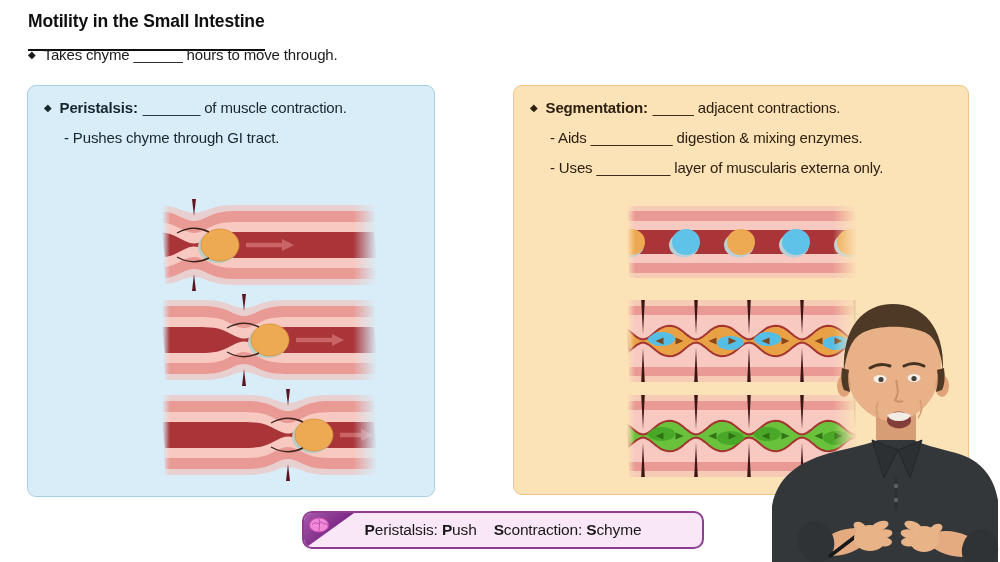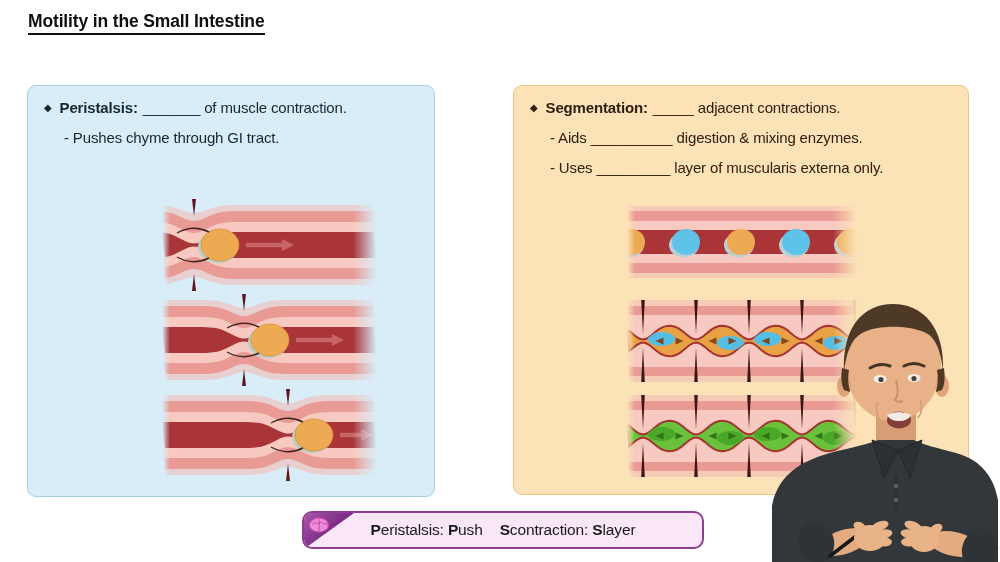--- a/index.html
+++ b/index.html
@@ -1,19 +1,19 @@
 <!DOCTYPE html>
 <html style="--peristalsis-panel-bg: #d8edf8; --peristalsis-panel-border: #a5cfe4; --segmentation-panel-bg: #fbe2b7; --segmentation-panel-border: #eec488; --mnemonic-bg: #f9e7f8; --mnemonic-border: #8e3d92; --tube-wall-outer: #ea9a94; --tube-wall-inner: #f7c9c1; --tube-lumen: #a93539; --bolus-orange: #edaa52; --bolus-blue: #5fc2e9; --mixed-green: #69c13c;"><head>
 <meta charset="utf-8">
 <style>
   html,body{margin:0;padding:0;background:#ffffff;}
   .stage{position:relative;width:1000px;height:562px;background:#fff;overflow:hidden;
          font-family:"Liberation Sans","DejaVu Sans",sans-serif;letter-spacing:-0.15px;}
   .title{position:absolute;left:28px;top:11px;font-size:17.5px;font-weight:bold;color:#0f0f0f;
-         display:inline-block;border-bottom:2px solid #0f0f0f;padding-bottom:1px;}
+         display:inline-block;border-bottom:2px solid #0f0f0f;padding-bottom:17px;}
   .intro{position:absolute;left:28px;top:46px;font-size:15px;color:#1c1c1c;}
   .dia{font-size:10px;vertical-align:2px;margin-right:8px;}
   .panel{position:absolute;border-radius:9px;box-sizing:border-box;}
   .panel.left{left:27px;top:85px;width:408px;height:412px;
       background:var(--peristalsis-panel-bg,#d8edf8);border:1.5px solid var(--peristalsis-panel-border,#a5cfe4);}
   .panel.right{left:513px;top:85px;width:456px;height:410px;
       background:var(--segmentation-panel-bg,#fbe2b7);border:1.5px solid var(--segmentation-panel-border,#eec488);}
   .phead{position:absolute;left:16px;top:13px;font-size:15px;color:#1e1e1e;white-space:nowrap;}
   .panel.right .phead,.panel.right .ppoint{color:#2e2112;}
   .panel.left .phead,.panel.left .ppoint{color:#17272e;}
@@ -33,20 +33,23 @@
   .mn-brain{position:absolute;left:4px;top:4px;}
   .person{position:absolute;left:758px;top:292px;width:242px;height:270px;z-index:5;}
 </style>
 </head>
 <body>
 
 <div class="stage">
 
   <div class="title">Motility in the Small Intestine</div>
 
+  <div class="intro">
+    <span class="dia">◆</span><span>Takes chyme ______ hours to move through.</span>
+  </div>
 
   <section class="panel left">
     <div class="phead">
       <span class="dia">◆</span><b>Peristalsis:</b><span class="def">_______ of muscle contraction.</span>
     </div>
     <div class="ppoint p1">- Pushes chyme through GI tract.</div>
     <svg id="ptube1" viewBox="0 0 215 92" width="215" height="92">
         <path d="M0,6.4 L0,6.4 L4,6.8 L8,7.5 L12,8.4 L16,9.8 L20,11.2 L24,12.6 L28,13.6 L32,14.0 L36,13.6 L40,12.6 L44,11.2 L48,9.8 L52,8.4 L56,7.5 L60,6.8 L64,6.4 L68,6.2 L72,6.1 L76,6.0 L80,6.0 L84,6.0 L88,6.0 L92,6.0 L96,6.0 L100,6.0 L104,6.0 L108,6.0 L112,6.0 L116,6.0 L120,6.0 L124,6.0 L128,6.0 L132,6.0 L136,6.0 L140,6.0 L144,6.0 L148,6.0 L152,6.0 L156,6.0 L160,6.0 L164,6.0 L168,6.0 L172,6.0 L176,6.0 L180,6.0 L184,6.0 L188,6.0 L192,6.0 L196,6.0 L200,6.0 L204,6.0 L208,6.0 L212,6.0 L215,86.0 L211,86.0 L207,86.0 L203,86.0 L199,86.0 L195,86.0 L191,86.0 L187,86.0 L183,86.0 L179,86.0 L175,86.0 L171,86.0 L167,86.0 L163,86.0 L159,86.0 L155,86.0 L151,86.0 L147,86.0 L143,86.0 L139,86.0 L135,86.0 L131,86.0 L127,86.0 L123,86.0 L119,86.0 L115,86.0 L111,86.0 L107,86.0 L103,86.0 L99,86.0 L95,86.0 L91,86.0 L87,86.0 L83,86.0 L79,86.0 L75,86.0 L71,85.9 L67,85.8 L63,85.5 L59,85.1 L55,84.3 L51,83.3 L47,81.9 L43,80.4 L39,79.1 L35,78.2 L31,78.0 L27,78.6 L23,79.7 L19,81.1 L15,82.6 L11,83.8 L7,84.7 L3,85.3 Z" fill="#f3bdb6" opacity="0.6"></path>
         <path d="M0,12.5 L0,12.5 L4,13.0 L8,13.8 L12,15.1 L16,16.7 L20,18.5 L24,20.3 L28,21.5 L32,22.0 L36,21.5 L40,20.3 L44,18.5 L48,16.7 L52,15.1 L56,13.8 L60,13.0 L64,12.5 L68,12.2 L72,12.1 L76,12.0 L80,12.0 L84,12.0 L88,12.0 L92,12.0 L96,12.0 L100,12.0 L104,12.0 L108,12.0 L112,12.0 L116,12.0 L120,12.0 L124,12.0 L128,12.0 L132,12.0 L136,12.0 L140,12.0 L144,12.0 L148,12.0 L152,12.0 L156,12.0 L160,12.0 L164,12.0 L168,12.0 L172,12.0 L176,12.0 L180,12.0 L184,12.0 L188,12.0 L192,12.0 L196,12.0 L200,12.0 L204,12.0 L208,12.0 L212,12.0 L215,80.0 L211,80.0 L207,80.0 L203,80.0 L199,80.0 L195,80.0 L191,80.0 L187,80.0 L183,80.0 L179,80.0 L175,80.0 L171,80.0 L167,80.0 L163,80.0 L159,80.0 L155,80.0 L151,80.0 L147,80.0 L143,80.0 L139,80.0 L135,80.0 L131,80.0 L127,80.0 L123,80.0 L119,80.0 L115,80.0 L111,80.0 L107,80.0 L103,80.0 L99,80.0 L95,80.0 L91,80.0 L87,80.0 L83,80.0 L79,80.0 L75,80.0 L71,79.9 L67,79.7 L63,79.4 L59,78.8 L55,77.9 L51,76.6 L47,74.9 L43,73.0 L39,71.3 L35,70.3 L31,70.0 L27,70.7 L23,72.1 L19,73.9 L15,75.7 L11,77.3 L7,78.4 L3,79.2 Z" fill="#ea9a94" opacity="1"></path>
         <path d="M0,23.5 L0,23.5 L4,24.1 L8,25.0 L12,26.4 L16,28.2 L20,30.2 L24,32.1 L28,33.5 L32,34.0 L36,33.5 L40,32.1 L44,30.2 L48,28.2 L52,26.4 L56,25.0 L60,24.1 L64,23.5 L68,23.2 L72,23.1 L76,23.0 L80,23.0 L84,23.0 L88,23.0 L92,23.0 L96,23.0 L100,23.0 L104,23.0 L108,23.0 L112,23.0 L116,23.0 L120,23.0 L124,23.0 L128,23.0 L132,23.0 L136,23.0 L140,23.0 L144,23.0 L148,23.0 L152,23.0 L156,23.0 L160,23.0 L164,23.0 L168,23.0 L172,23.0 L176,23.0 L180,23.0 L184,23.0 L188,23.0 L192,23.0 L196,23.0 L200,23.0 L204,23.0 L208,23.0 L212,23.0 L215,69.0 L211,69.0 L207,69.0 L203,69.0 L199,69.0 L195,69.0 L191,69.0 L187,69.0 L183,69.0 L179,69.0 L175,69.0 L171,69.0 L167,69.0 L163,69.0 L159,69.0 L155,69.0 L151,69.0 L147,69.0 L143,69.0 L139,69.0 L135,69.0 L131,69.0 L127,69.0 L123,69.0 L119,69.0 L115,69.0 L111,69.0 L107,69.0 L103,69.0 L99,69.0 L95,69.0 L91,69.0 L87,69.0 L83,69.0 L79,69.0 L75,69.0 L71,68.9 L67,68.7 L63,68.4 L59,67.7 L55,66.7 L51,65.2 L47,63.3 L43,61.3 L39,59.5 L35,58.3 L31,58.0 L27,58.8 L23,60.3 L19,62.3 L15,64.3 L11,66.0 L7,67.3 L3,68.1 Z" fill="#f7c9c1" opacity="1"></path>
@@ -254,21 +257,21 @@
 
   <div class="mnemonic">
     <div class="mn-corner">
       <svg class="mn-brain" width="24" height="17" viewBox="0 0 24 17">
         <ellipse cx="11" cy="8" rx="9.5" ry="7" fill="#ef8ad8" stroke="#c94fae" stroke-width="1"></ellipse>
         <path d="M4,8 q3,-4 6,-1 q3,-4 6,0 q3,-2 4,2" fill="none" stroke="#c94fae" stroke-width="1"></path>
         <path d="M11,2 q1,6 0,12" fill="none" stroke="#c94fae" stroke-width="1"></path>
       </svg>
     </div>
     <span class="mn-item"><b>P</b><span>eristalsis: </span><b>P</b><span>ush</span></span>
-    <span class="mn-item"><b>S</b><span>contraction: </span><b>S</b><span>layer</span></span>
+    <span class="mn-item"><b>S</b><span>contraction: </span><b>S</b><span>chyme</span></span>
   </div>
 
   <svg class="person" viewBox="0 0 242 270">
     <g>
       <path d="M118,110 L118,164 Q138,174 158,164 L158,110 Z" fill="#d79e76"></path>
       <ellipse cx="135" cy="72" rx="48" ry="57" fill="#e8b188"></ellipse>
       <ellipse cx="86" cy="94" rx="7" ry="11" fill="#e0a379"></ellipse>
       <ellipse cx="184" cy="94" rx="7" ry="11" fill="#e0a379"></ellipse>
       <path d="M86,80 C84,34 106,12 135,12 C164,12 187,34 185,80 C183,56 176,44 166,40 C148,33 120,33 104,41 C93,47 88,62 86,80 Z" fill="#4e3926"></path>
       <path d="M84,76 q-2,14 2,22 l6,2 q-3,-12 -1,-22 z" fill="#4e3926"></path>

